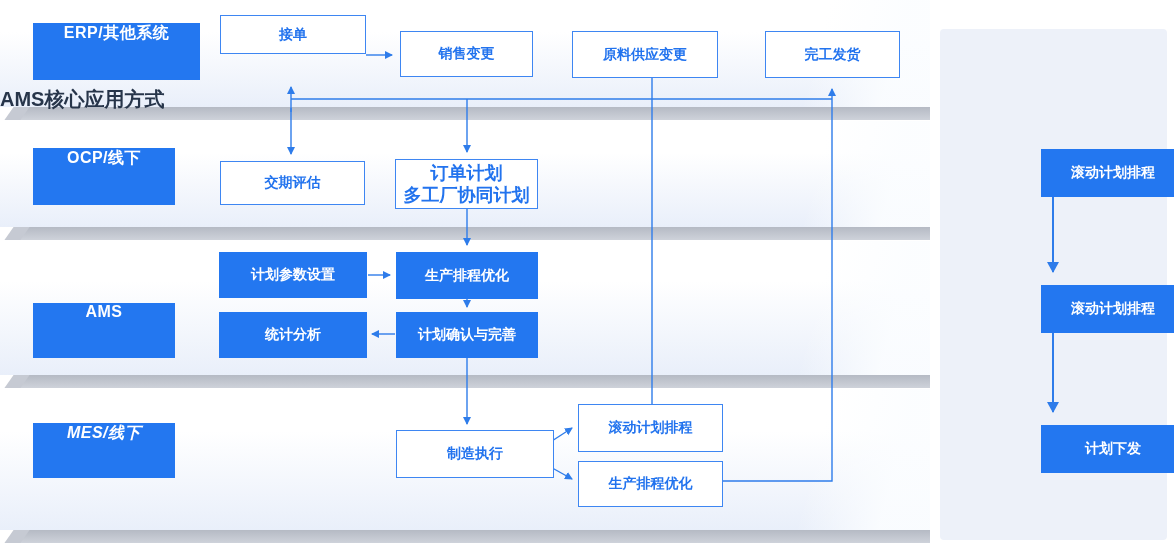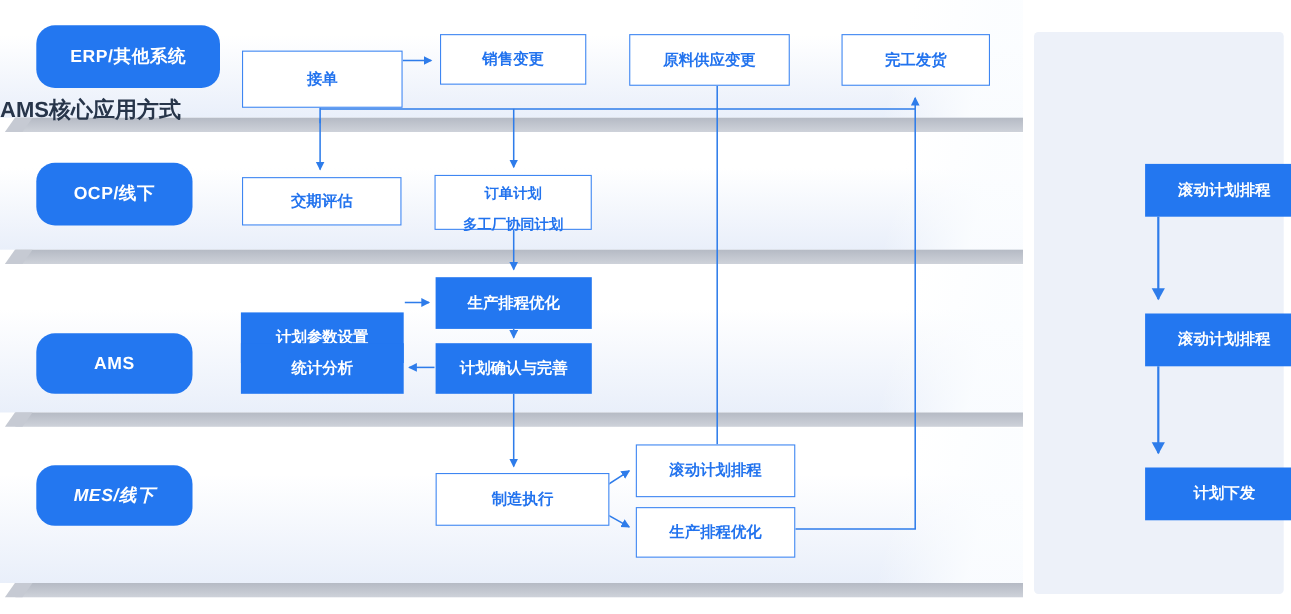--- a/index.html
+++ b/index.html
@@ -17,28 +17,28 @@
   .band{position:absolute;left:0;width:930px;background:linear-gradient(to bottom, rgba(255,255,255,0) 30%, #e9effa 100%);}
   .band .soft-right{position:absolute;right:0;top:0;height:100%;width:170px;
     background:linear-gradient(105deg, rgba(255,255,255,0) 35%, rgba(251,253,255,.9) 75%);}
   .bar{position:absolute;left:14px;width:916px;height:13px;
     background:linear-gradient(to bottom,#b5bac4,#ced2da);}
   .bar::before{content:'';position:absolute;left:-5px;top:0;width:16px;height:100%;
     background:#c6cad3;transform:skewX(-35deg);}
 
   
   .lane-label{position:absolute;background:var(--primary);color:#fff;font-size:16px;font-weight:bold;
-    display:flex;align-items:center;justify-content:center;letter-spacing:.5px;border-radius:17px;}
+    display:flex;align-items:flex-start;justify-content:center;letter-spacing:.5px;}
 
   
   .node{position:absolute;display:flex;flex-direction:column;align-items:center;justify-content:center;
     font-size:14px;line-height:1.25;text-align:center;z-index:3;}
   .node.outline{background:#ffffff;border:1px solid #3e86f2;color:#2273ee;font-weight:600;}
   .node.solid{background:var(--primary);color:#ffffff;font-weight:600;}
-  .node.two-line span{font-size:13px;font-weight:600;margin-top:12px;}
+  .node.two-line span{font-size:18px;font-weight:600;}
 
   
   svg.connectors{position:absolute;left:0;top:0;width:1174px;height:558px;z-index:2;pointer-events:none;}
   .cline{stroke:var(--line);stroke-width:1.4;fill:none;}
   .mfill{fill:var(--line);}
 
   
   .side-panel{position:absolute;left:940px;top:29px;width:227px;height:511px;
     background:var(--panel-bg);border-radius:4px;z-index:1;}
   .side-title{position:absolute;left:0;top:86px;width:100%;text-align:left;
@@ -114,42 +114,42 @@
     <line class="cline" x1="538" y1="460" x2="572" y2="479" marker-end="url(#arr)"></line>
 
     <line class="cline" x1="652" y1="78" x2="652" y2="404"></line>
 
     <path class="cline" d="M723,481 H832 V89" marker-end="url(#arr)"></path>
 
     <line class="cline" style="stroke-width:2" x1="1053" y1="197" x2="1053" y2="272" marker-end="url(#arrBig)"></line>
     <line class="cline" style="stroke-width:2" x1="1053" y1="333" x2="1053" y2="412" marker-end="url(#arrBig)"></line>
   </svg>
 
-  <div class="node outline" style="left:220px;top:46px;width:146px;height:52px;">
+  <div class="node outline" style="left:220px;top:15px;width:146px;height:39px;">
       <span>接单</span>
     </div>
   <div class="node outline" style="left:400px;top:31px;width:133px;height:46px;">
       <span>销售变更</span>
     </div>
   <div class="node outline" style="left:572px;top:31px;width:146px;height:47px;">
       <span>原料供应变更</span>
     </div>
   <div class="node outline" style="left:765px;top:31px;width:135px;height:47px;">
       <span>完工发货</span>
     </div>
 
   <div class="node outline" style="left:220px;top:161px;width:145px;height:44px;">
       <span>交期评估</span>
     </div>
   <div class="node outline two-line" style="left:395px;top:159px;width:143px;height:50px;">
     <span>订单计划</span>
     <span>多工厂协同计划</span>
   </div>
 
-  <div class="node solid" style="left:219px;top:252px;width:148px;height:46px;margin-top:32px;">
+  <div class="node solid" style="left:219px;top:252px;width:148px;height:46px;">
       <span>计划参数设置</span>
     </div>
   <div class="node solid" style="left:396px;top:252px;width:142px;height:47px;">
       <span>生产排程优化</span>
     </div>
   <div class="node solid" style="left:219px;top:312px;width:148px;height:46px;">
       <span>统计分析</span>
     </div>
   <div class="node solid" style="left:396px;top:312px;width:142px;height:46px;">
       <span>计划确认与完善</span>

